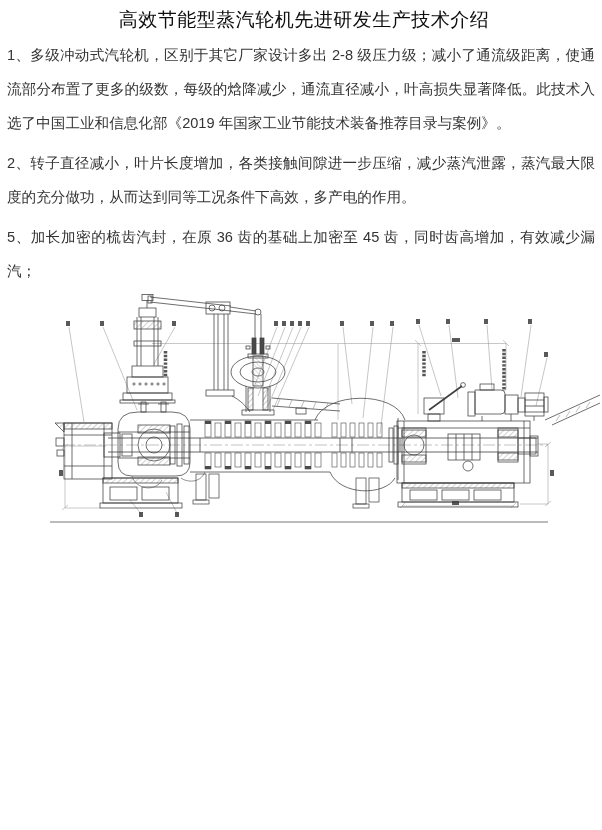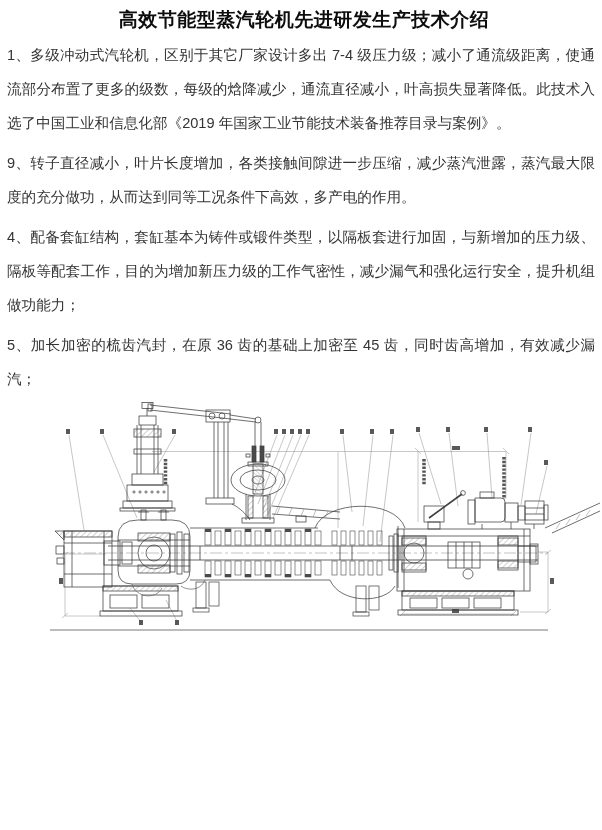--- a/index.html
+++ b/index.html
@@ -6,21 +6,21 @@
   .page{
     position:relative;
     width:602px;height:830px;
     background:#ffffff;
     font-family:"Liberation Sans","DejaVu Sans",sans-serif;
     color:#343434;
     overflow:hidden;
   }
   .doc-title{
     font-size:19px;
-    font-weight:700;
+    font-weight:400;
     color:#0d0d0d;
     text-align:center;
     padding:7px 0 5px 6px;
     letter-spacing:.5px;
   }
   .doc-body{padding:0 7px;}
   p.para{
     margin:0 0 6px 0;
     font-size:14.6px;
     line-height:34px;
@@ -30,23 +30,22 @@
   .figure-wrap{margin-top:1px;}
 </style>
 </head>
 <body>
 
 <div class="page">
 
   <div class="doc-title">高效节能型蒸汽轮机先进研发生产技术介绍</div>
 
   <div class="doc-body">
-    <p class="para">1、多级冲动式汽轮机，区别于其它厂家设计多出 7-4 级压力级；减小了通流级距离，使通流部分布置了更多的级数，每级的焓降减少，通流直径减小，叶高损失显著降低。此技术入选了中国工业和信息化部《2019 年国家工业节能技术装备推荐目录与案例》。</p>
-    <p class="para">9、转子直径减小，叶片长度增加，各类接触间隙进一步压缩，减少蒸汽泄露，蒸汽最大限度的充分做功，从而达到同等工况条件下高效，多产电的作用。</p>
-    <p class="para">4、配备套缸结构，套缸基本为铸件或锻件类型，以隔板套进行加固，与新增加的压力级、隔板等配套工作，目的为增加新压力级的工作气密性，减少漏气和强化运行安全，提升机组做功能力；</p>
+    <p class="para">1、多级冲动式汽轮机，区别于其它厂家设计多出 2-8 级压力级；减小了通流级距离，使通流部分布置了更多的级数，每级的焓降减少，通流直径减小，叶高损失显著降低。此技术入选了中国工业和信息化部《2019 年国家工业节能技术装备推荐目录与案例》。</p>
+    <p class="para">2、转子直径减小，叶片长度增加，各类接触间隙进一步压缩，减少蒸汽泄露，蒸汽最大限度的充分做功，从而达到同等工况条件下高效，多产电的作用。</p>
     <p class="para">5、加长加密的梳齿汽封，在原 36 齿的基础上加密至 45 齿，同时齿高增加，有效减少漏汽；</p>
   </div>
 
   <div class="figure-wrap">
   
   <svg width="602" height="243" viewBox="0 0 602 243" xmlns="http://www.w3.org/2000/svg">
     <defs>
       <pattern id="hx" width="4" height="4" patternUnits="userSpaceOnUse" patternTransform="rotate(45)">
         <line x1="0" y1="0" x2="0" y2="4" stroke="#7a7a7a" stroke-width="0.7"></line>
       </pattern>

